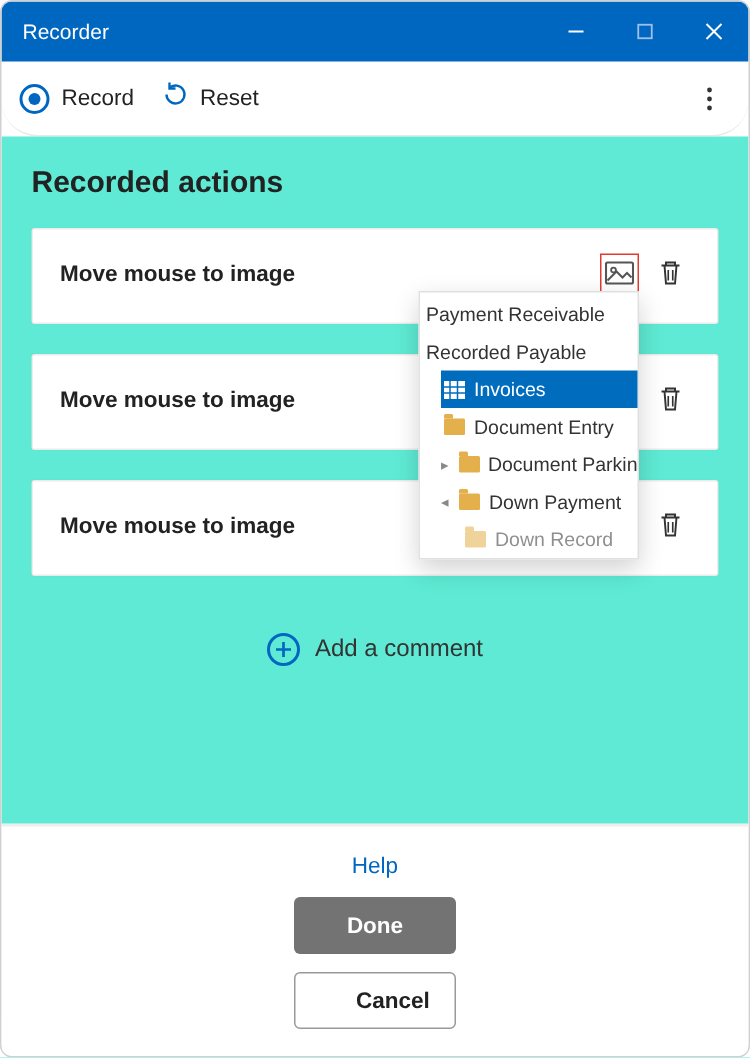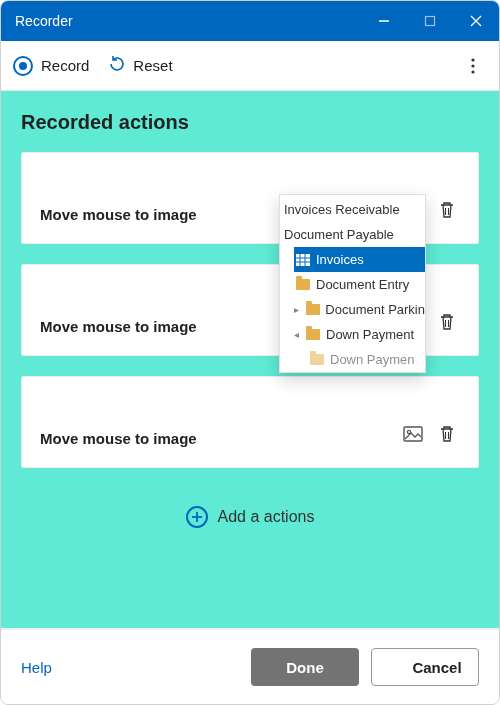--- a/index.html
+++ b/index.html
@@ -13,46 +13,47 @@
     background: #0067c0; height: 40px; display: flex; align-items: center;
     color: #fff; font-size: 14px; padding-left: 14px;
   }
   .titlebar .title { flex: 1; }
   .winbtn { width: 46px; height: 40px; display:flex; align-items:center; justify-content:center; }
   .winbtn svg { stroke: #fff; }
   .winbtn.max svg rect { fill:none; stroke:#9fbfe8; }
   .toolbar {
     height: 50px; display: flex; align-items: center; padding: 0 12px; gap: 18px;
     border-bottom: 1px solid #e8e8e8;
+    border-radius: 24px;
   }
   .rec-icon { width:20px; height:20px; border:2px solid #0067c0; border-radius:50%; display:flex; align-items:center; justify-content:center;}
   .rec-icon .dot { width:8px; height:8px; background:#0067c0; border-radius:50%; }
   .tool-label { font-size: 15px; color:#222; }
   .reset-icon { color:#0067c0; }
   .spacer { flex:1; }
   .more-btn { width:28px; height:28px; display:flex; align-items:center; justify-content:center; }
   .content {
     flex:1; background:#5eead4; padding: 20px 20px 0 20px; overflow:hidden; position:relative;
   }
   .heading { font-size: 20px; font-weight:600; color:#222; margin-bottom: 18px; }
   .card {
     background:#fff; border:1px solid #ececec; border-radius:2px;
     padding: 16px 18px 20px 18px; margin-bottom: 20px;
     box-shadow: 0 0 1px rgba(0,0,0,0.05);
   }
-  .card-head { display:flex; align-items:flex-end;margin-top:28px; }
+  .card-head { display:flex; align-items:center; }
   .card-title { font-size:15px; font-weight:600; color:#222; flex:1; }
   .icon-btn { width:26px; height:26px; display:flex; align-items:center; justify-content:center; margin-left:8px; }
   .icon-btn.highlight { border:1.5px solid #e23b2e; }
   .card-body { font-size:15px; color:#333; margin-top:20px; }
   .img-link { text-decoration: underline; color:#333; }
   .add-comment { display:flex; align-items:center; justify-content:center; gap:10px; padding:18px 0 24px 0; font-size:16px; color:#333;}
   .plus-icon { width:22px; height:22px; border:2px solid #0067c0; border-radius:50%; display:flex; align-items:center; justify-content:center; color:#0067c0; font-weight:600;}
   .footer {
-    border-top: 2px solid #eee; padding: 18px 20px; display:flex; align-items:center; gap:12px; background:#fff;
+    border-top: 2px solid #eee; padding: 18px 20px; display:flex; align-items:center; gap:12px; background:#fff;flex-direction:column;
   }
   .help { color:#0067c0; font-size:15px; flex:1; }
   .btn { height:38px; width:108px; border-radius:4px; font-size:15px; font-weight:600; display:flex; align-items:center; justify-content:center; }
   .btn.primary { background:#737373; color:#fff; }
   .btn.secondary { background:#fff; color:#222; border:1px solid #999;padding-left:24px; }
   
   .tree-popup {
     position:absolute; left:278px; top:103px; width:147px;
     background:#fff; border:1px solid #e0e0e0;
     box-shadow: 0 6px 16px rgba(0,0,0,0.18);
@@ -183,29 +184,29 @@
       </div>
     </div>
 
     <div class="add-comment">
       <span class="plus-icon">
         <svg width="12" height="12">
             <line x1="6" y1="1" x2="6" y2="11" stroke="#0067c0" stroke-width="1.8"></line>
             <line x1="1" y1="6" x2="11" y2="6" stroke="#0067c0" stroke-width="1.8"></line>
           </svg>
       </span>
-      <span>Add a actions</span>
+      <span>Add a comment</span>
     </div>
 
     <div class="tree-popup">
       <div class="tree-item">
-        <span>Invoices Receivable</span>
+        <span>Payment Receivable</span>
       </div>
       <div class="tree-item">
-        <span>Document Payable</span>
+        <span>Recorded Payable</span>
       </div>
       <div class="tree-item selected">
         <span class="ticon">
           <svg width="14" height="12">
               <rect x="0" y="0" width="14" height="12" fill="#fff"></rect>
               <line x1="0" y1="4" x2="14" y2="4" stroke="#006cbe"></line>
               <line x1="0" y1="8" x2="14" y2="8" stroke="#006cbe"></line>
               <line x1="4" y1="0" x2="4" y2="12" stroke="#006cbe"></line>
               <line x1="9" y1="0" x2="9" y2="12" stroke="#006cbe"></line>
             </svg>
@@ -229,21 +230,21 @@
         <span class="caret">◂</span>
         <span class="ticon">
             <span class="folder"></span>
           </span>
         <span>Down Payment</span>
       </div>
       <div class="tree-item indent2 partial">
         <span class="ticon">
             <span class="folder"></span>
           </span>
-        <span>Down Paymen</span>
+        <span>Down Record</span>
       </div>
     </div>
 
   </div>
 
   <div class="footer">
     <div class="help">Help</div>
     <div class="btn primary">Done</div>
     <div class="btn secondary">Cancel</div>
   </div>

